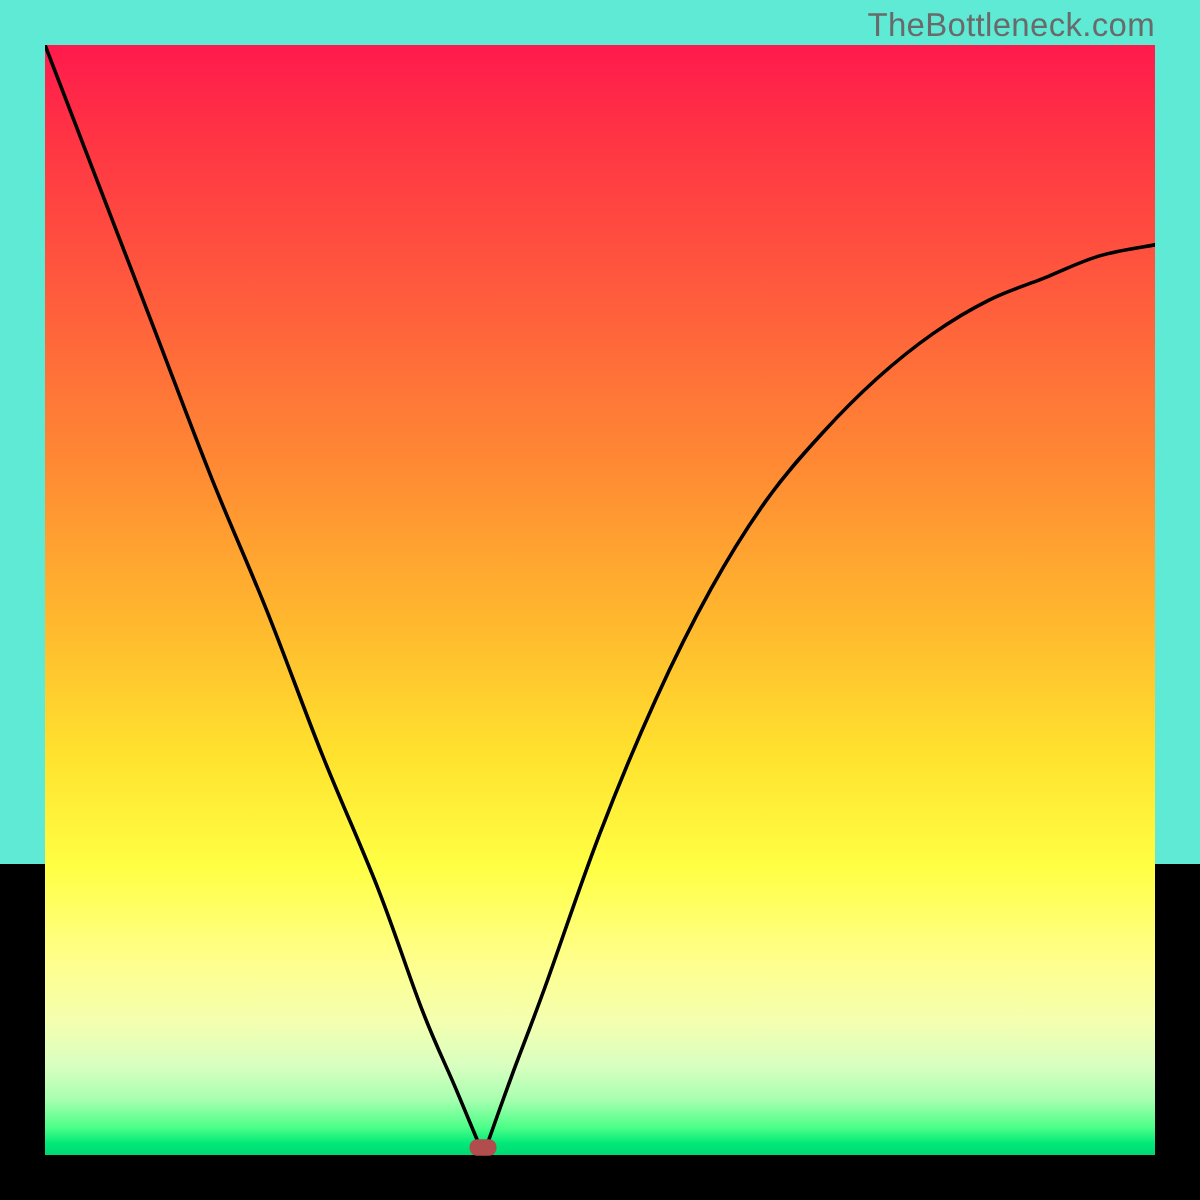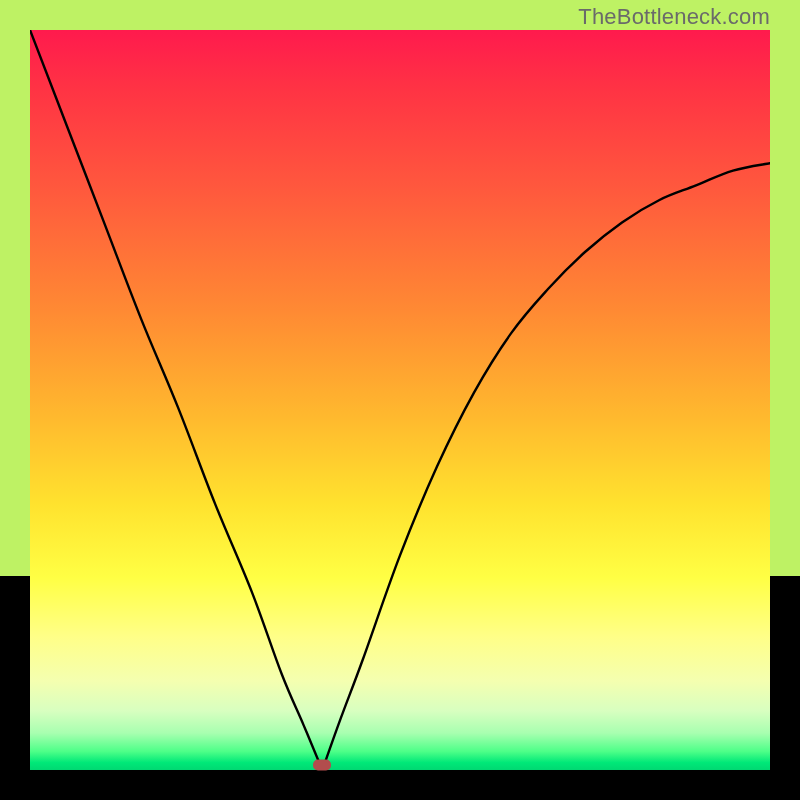--- a/index.html
+++ b/index.html
@@ -8,21 +8,21 @@
     width: 800px;
     height: 800px;
     background: #000;
     overflow: hidden;
     font-family: Arial, Helvetica, sans-serif;
   }
   .frame {
     position: relative;
     width: 800px;
     height: 576px;
-    background: #bef264;
+    background: #5eead4;
   }
   .plot-area {
     position: absolute;
     left: 30px;
     top: 30px;
     width: 740px;
     height: 740px;
     
     background: linear-gradient(
       to bottom,

